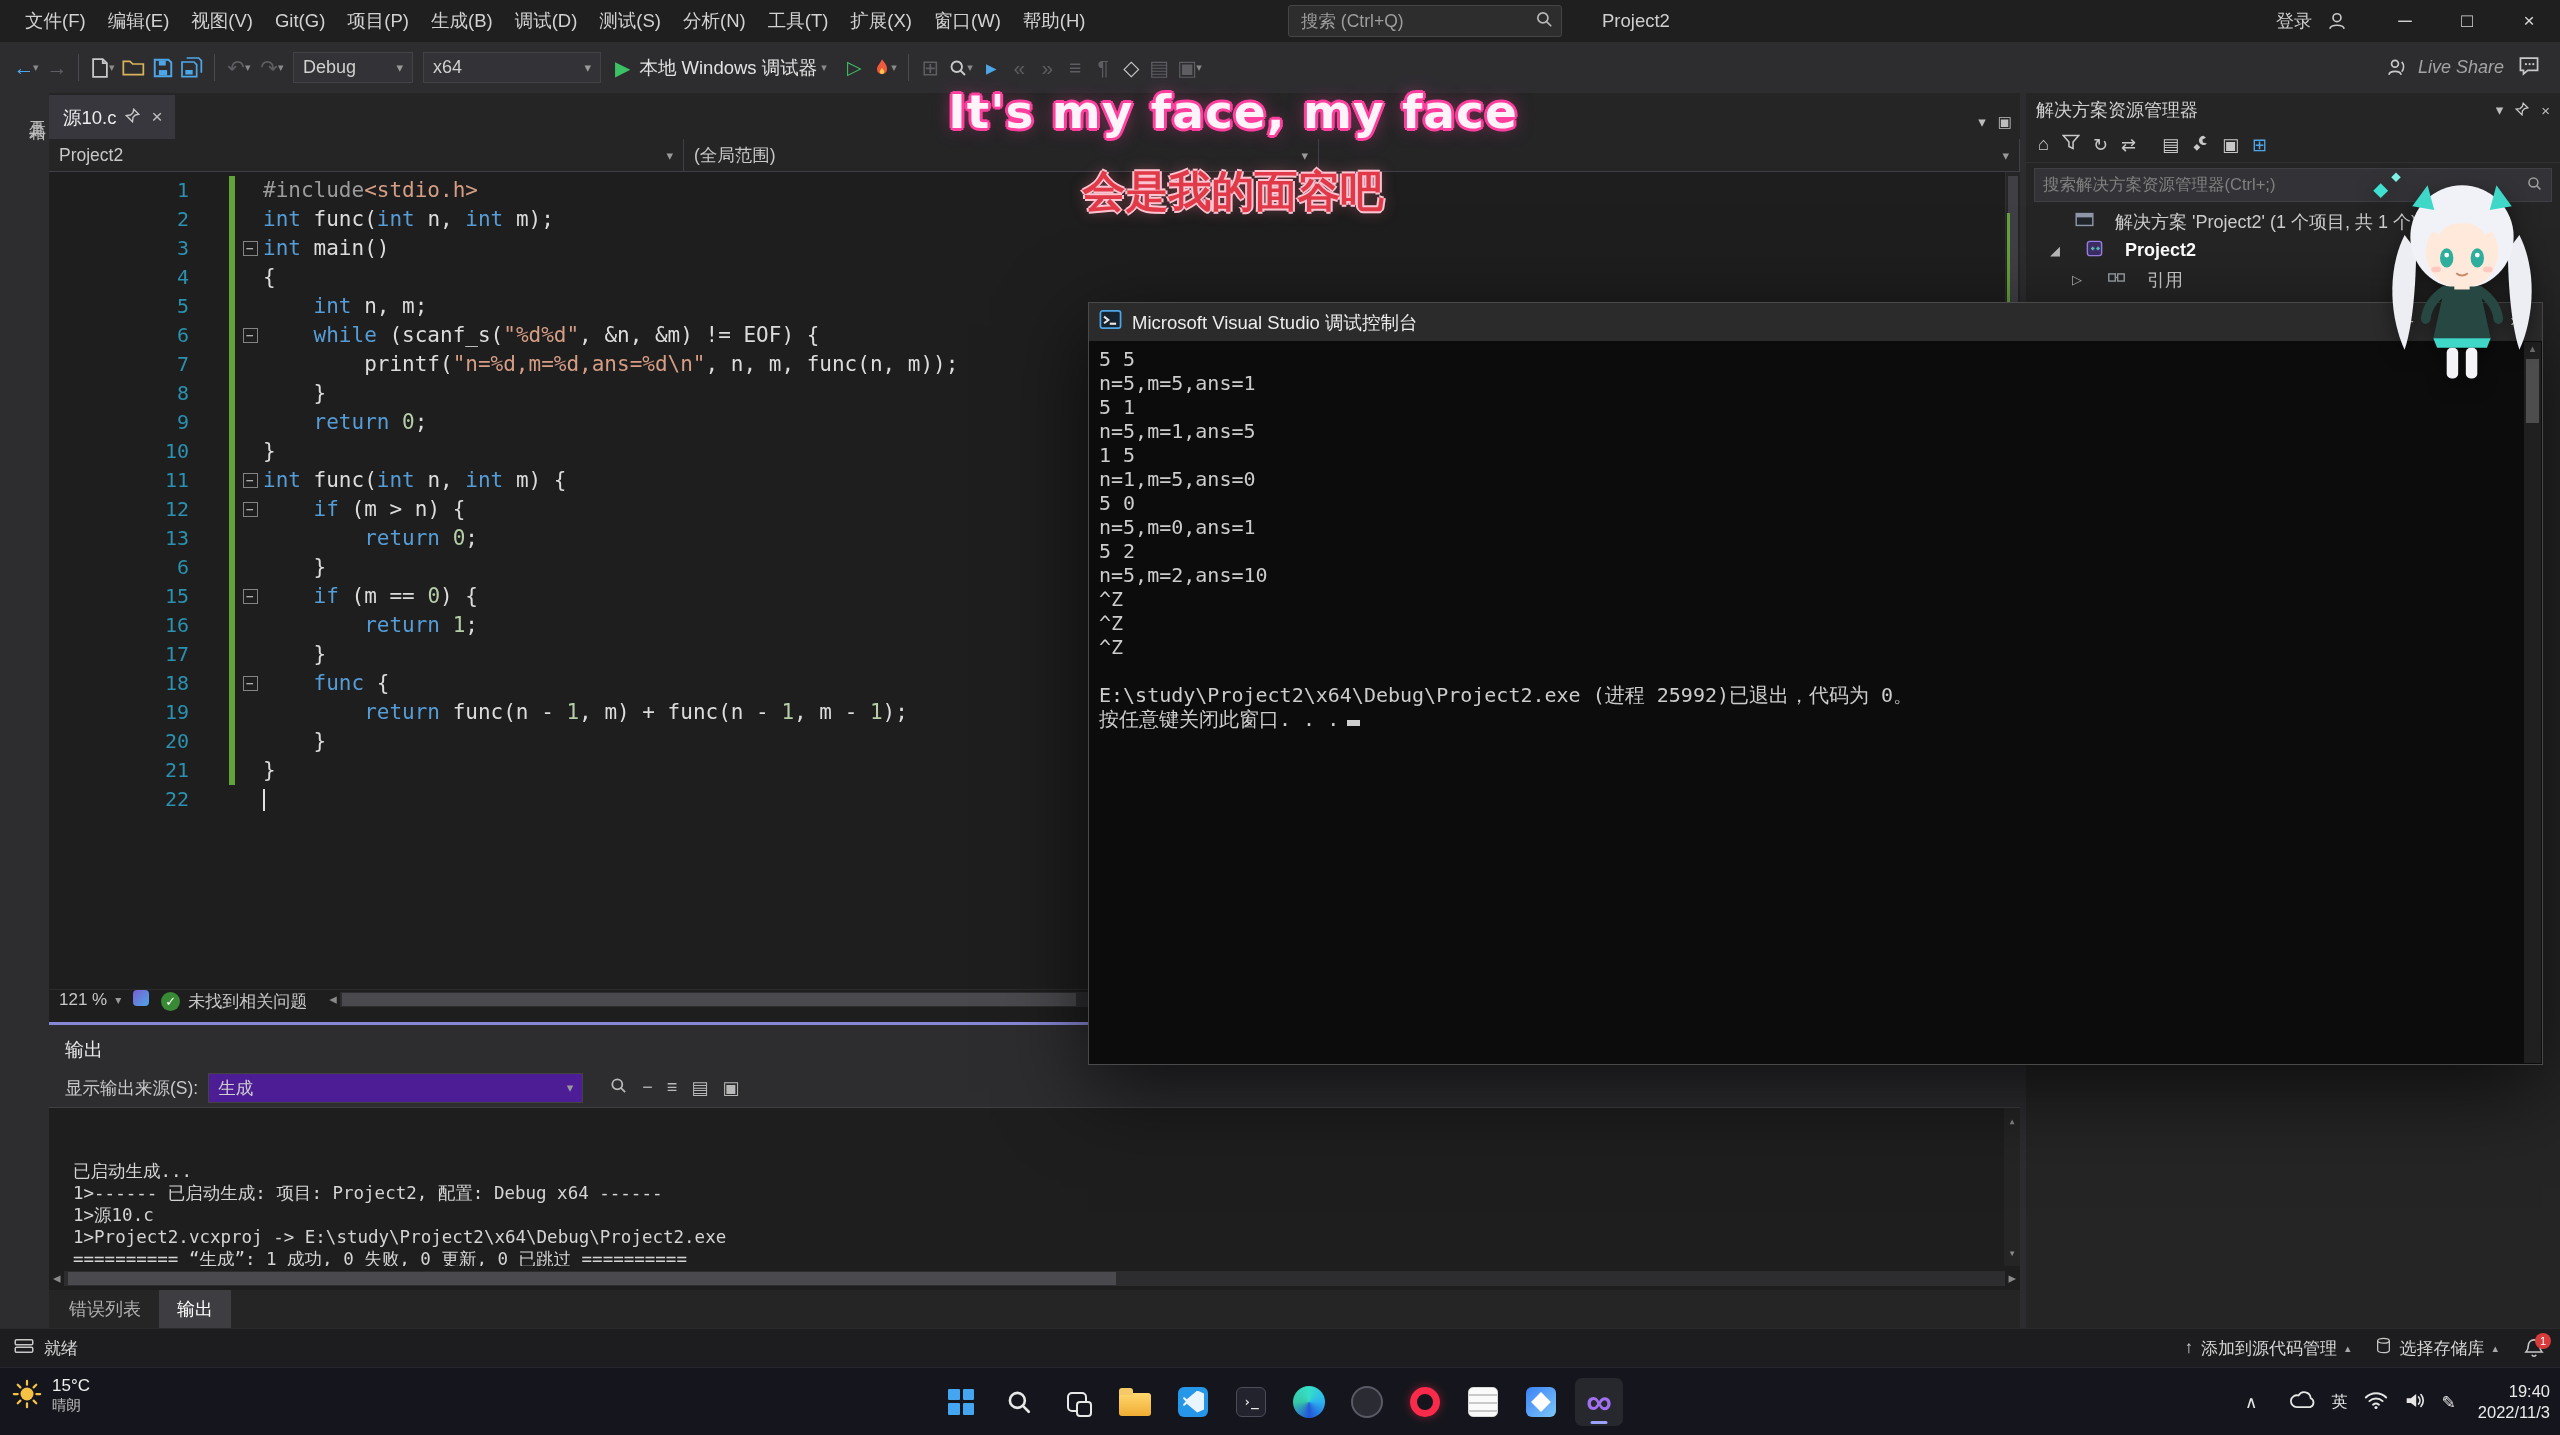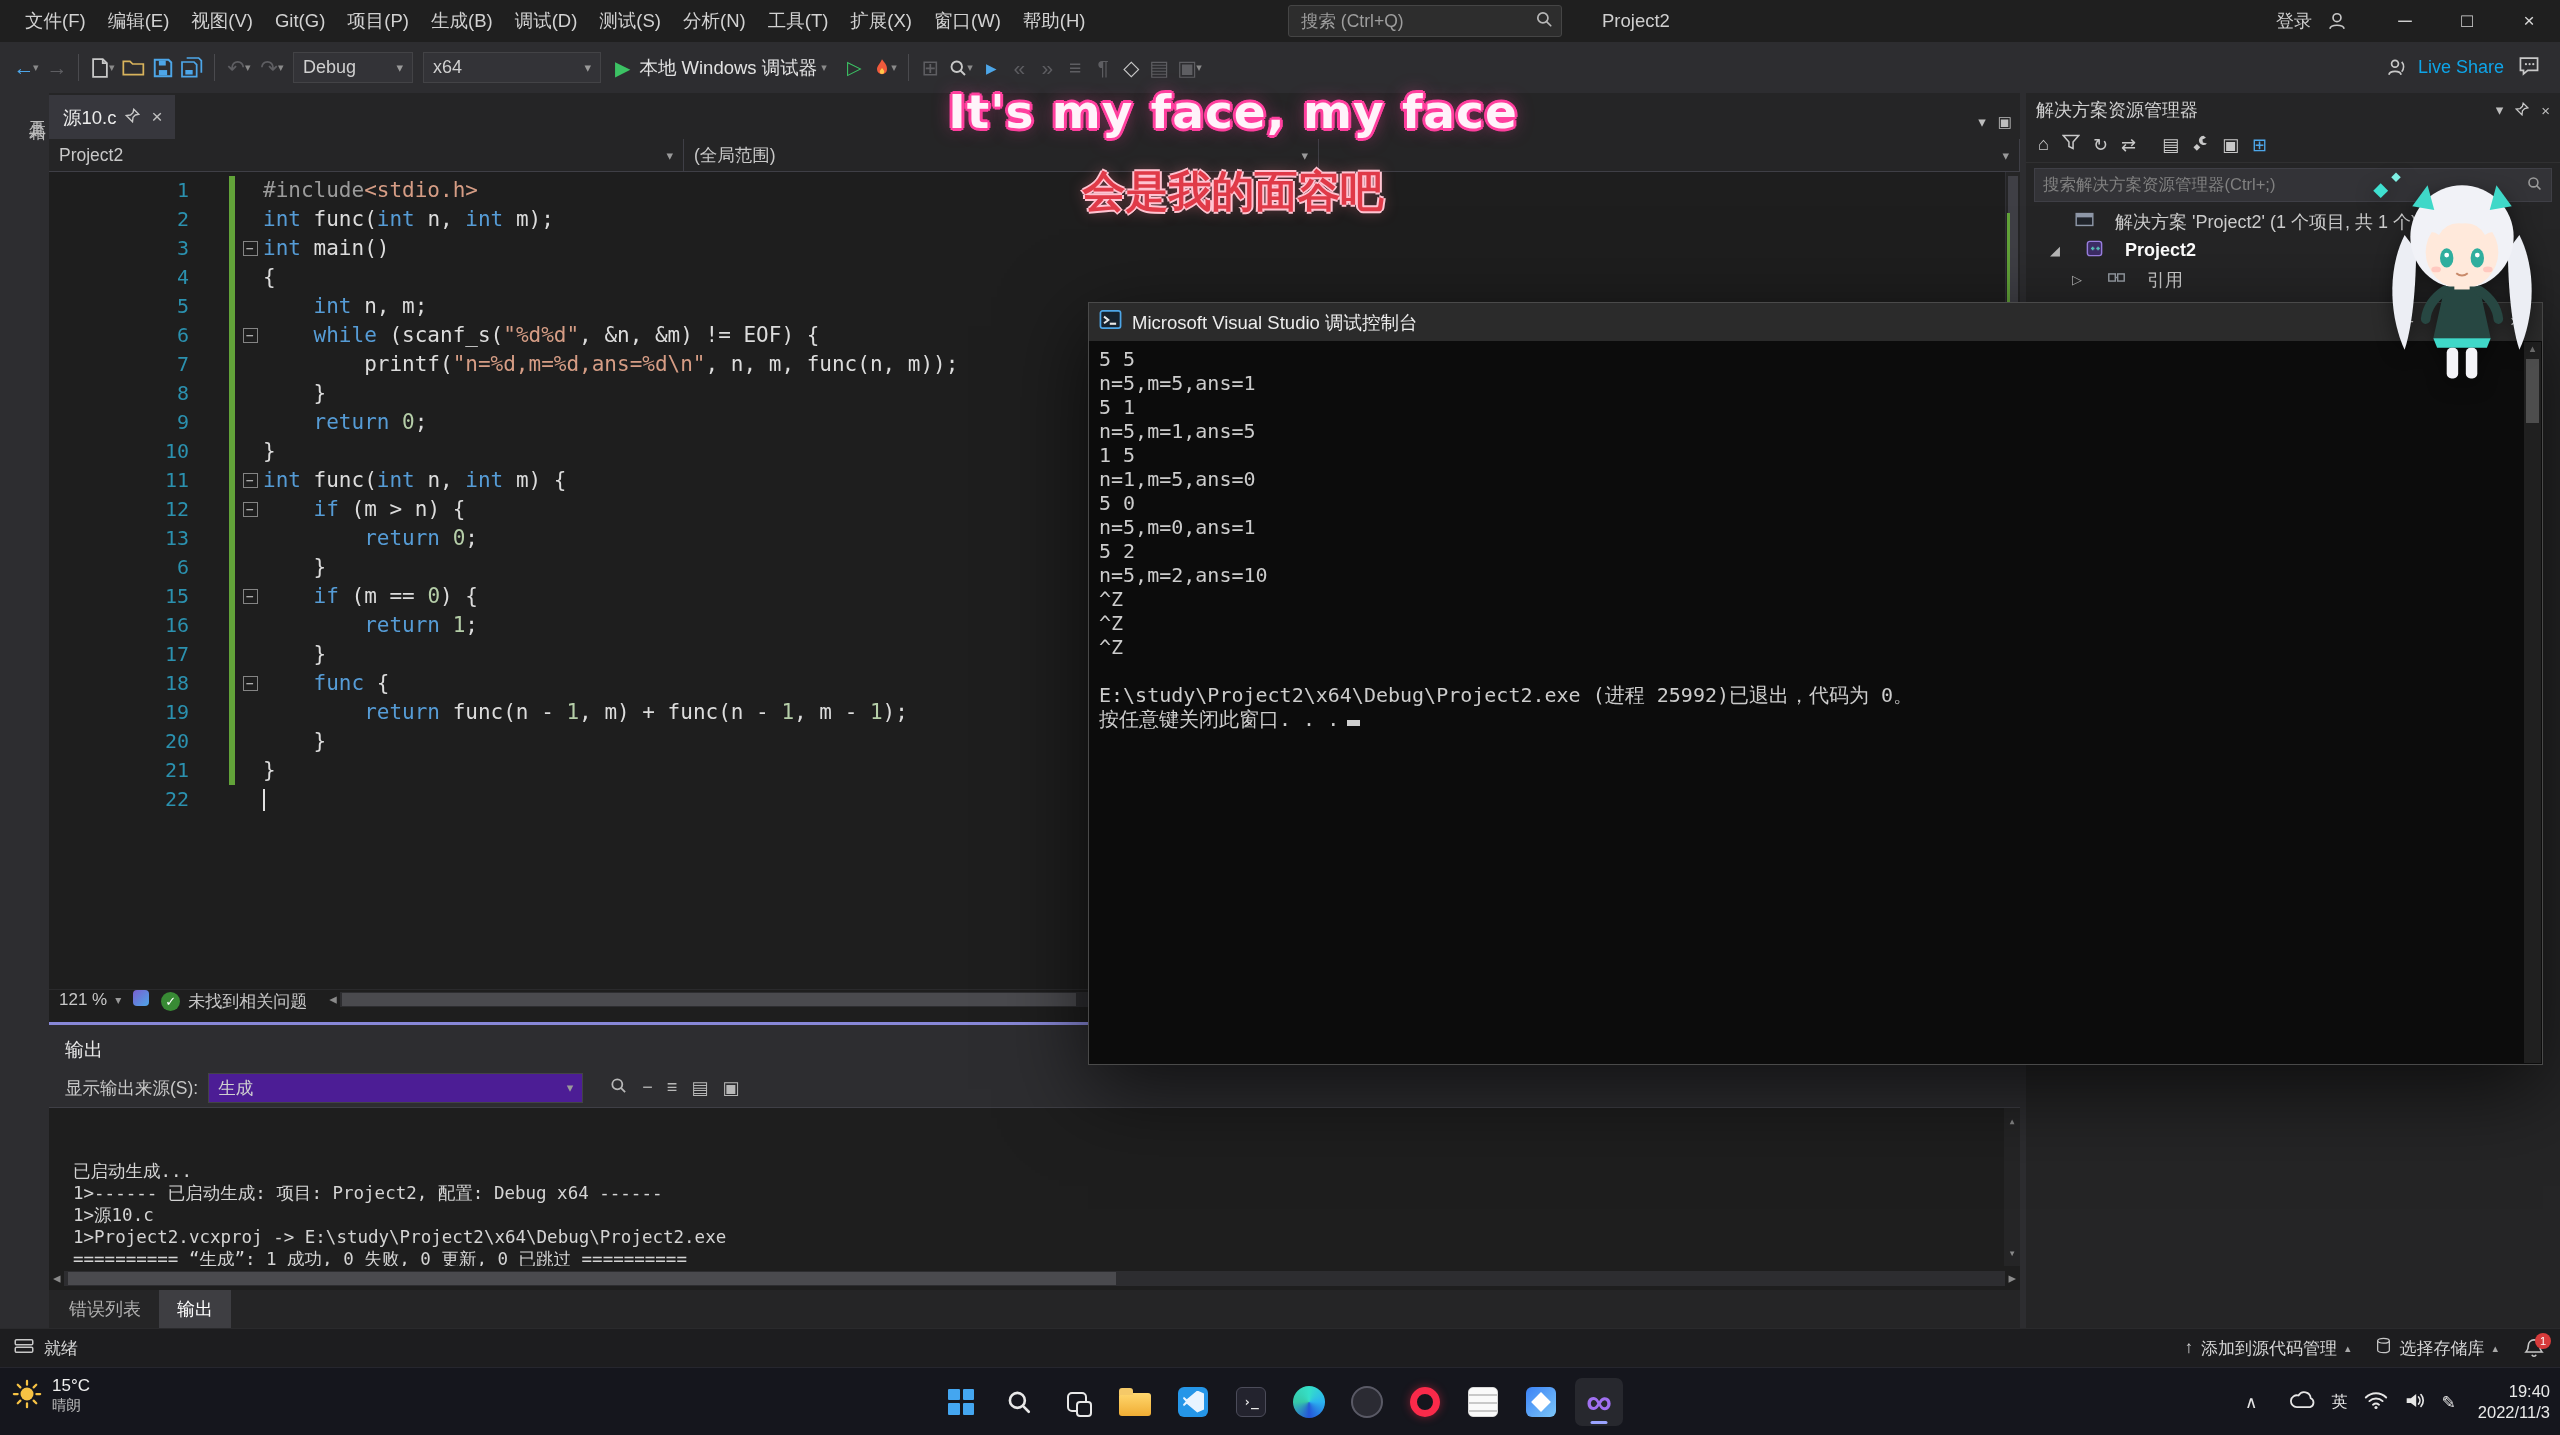--- a/index.html
+++ b/index.html
@@ -26,21 +26,21 @@
   .tbi.blue { color:#4da6e8; }
   .tbi.green { color:var(--debug-green,#3cc264); font-size:19px; }
   .mini { font-size:11px; color:#8a8a8a; min-width:10px; margin-left:-5px; }
   .sep { width:1px; height:27px; background:#4a4a4e; margin:0 7px; display:inline-block; }
   .tb-dd { display:inline-flex; align-items:center; justify-content:space-between; height:31px; background:#333337; border:1px solid #434346;
      color:#d0d0d0; font-size:18px; padding:0 9px; margin:0 5px; }
   .dd-debug { width:120px; } .dd-plat { width:178px; }
   .start-btn { display:inline-flex; align-items:center; gap:9px; height:34px; padding:0 9px; font-size:18.5px; color:#e2e2e2; }
   .start-btn .tri { color:var(--debug-green,#3cc264); font-size:20px; }
   .tb-right-cluster { margin-left:auto; display:flex; align-items:center; gap:14px; padding-right:20px; }
-  .liveshare { display:flex; align-items:center; gap:12px; font-size:18px; color:#0ea5e9; }
+  .liveshare { display:flex; align-items:center; gap:12px; font-size:18px; color:#a3a3a3;font-style:italic; }
 
   
   .left-strip { position:absolute; left:0; top:93px; width:49px; bottom:107px; background:#2d2d30; z-index:1; }
   .vtab { writing-mode:vertical-rl; font-size:17px; color:#bdbdbd; margin:14px auto 0 auto; display:block; text-align:left; letter-spacing:2px; width:100%; padding-left:14px; }
 
   
   .editor-col { position:absolute; left:49px; top:93px; width:1971px; bottom:107px; display:flex; flex-direction:column; background:#1e1e1e; }
   .tabstrip { height:46px; background:#252526; display:flex; align-items:flex-end; position:relative; }
   .tab { height:44px; background:#37373d; display:flex; align-items:center; padding:0 10px 0 14px; gap:9px; font-size:18.5px; color:#ececec; }
   .tab-close { color:#c0c0c0; font-size:19px; padding:0 2px; }

